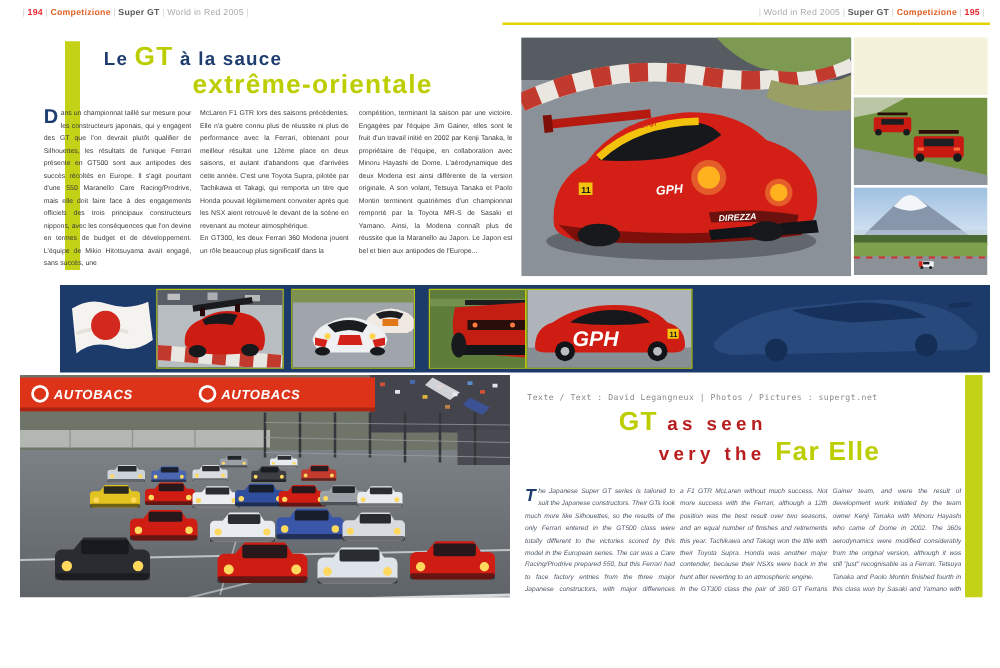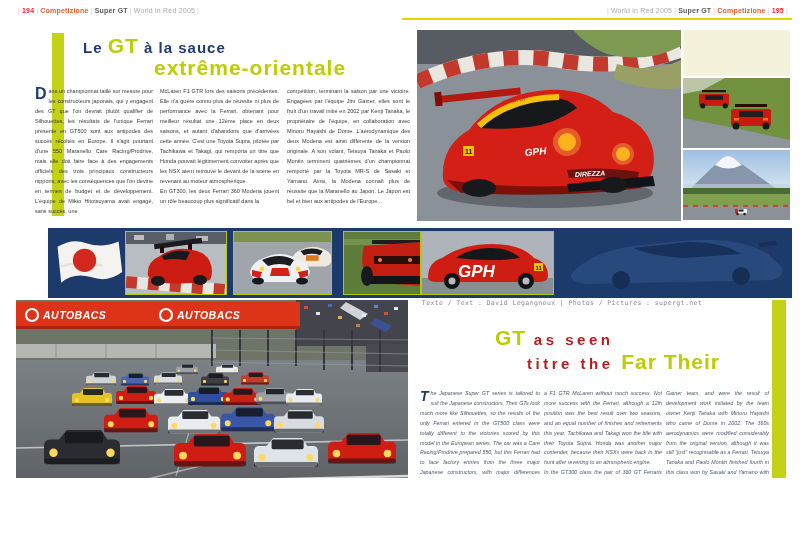--- a/index.html
+++ b/index.html
@@ -33,21 +33,21 @@
   .en-col{position:absolute;top:389px;height:128px;font-size:5.3px;line-height:9.9px;color:#4d5868;
           font-style:italic;text-align:justify;white-space:pre-line;overflow:hidden;}
   .dropcap-fr{float:left;font-size:16px;line-height:13px;font-weight:bold;color:#1e3c6e;margin:1px 2px 0 0;}
   .dropcap-en{float:left;font-size:14px;line-height:12px;font-weight:bold;font-style:italic;color:#1e3c6e;margin:1px 2px 0 0;}
 
   
   .photo{position:absolute;display:block;}
   .band{position:absolute;left:48px;top:228px;width:744px;height:70px;background:#1c3a6a;}
   .band .photo{border:1px solid #b9c40e;}
   .band .noborder{border:none;}
-  .credit{position:absolute;left:397px;top:299px;width:330px;text-align:center;
+  .credit{position:absolute;left:397px;top:314px;width:330px;text-align:center;
           font-family:"DejaVu Sans Mono",monospace;font-size:6.5px;color:#8a8a8a;letter-spacing:.4px;}
 
   .watermark{position:absolute;right:8px;top:502px;font-size:15px;font-weight:bold;color:#a21caf;
              letter-spacing:.5px;z-index:5;
              text-shadow:1px 1px 0 #f2f2f2,-1px -1px 0 #6f6f6f,1px -1px 0 #e5e5e5,-1px 1px 0 #bdbdbd;}
 </style>
 </head>
 <body>
 
 <div id="spread">
@@ -243,21 +243,21 @@
       </g>
     </svg>
   </div>
 
   <div class="credit">Texte / Text : David Legangneux | Photos / Pictures : supergt.net</div>
 
   <div class="title" style="left:495px;top:326px;">
     <span class="t-lime">GT</span><span class="t-navy-sp"> as seen</span>
   </div>
   <div class="title" style="left:527px;top:350px;">
-    <span class="t-navy-sp">titre the </span><span class="t-lime">Far Their</span>
+    <span class="t-navy-sp">very the </span><span class="t-lime">Far Elle</span>
   </div>
 
   <div class="en-col" style="left:420px;width:120px;"><span class="dropcap-en">T</span><span>he Japanese Super GT series is tailored to suit the Japanese constructors. Their GTs look much more like Silhouettes, so the results of the only Ferrari entered in the GT500 class were totally different to the victories scored by this model in the European series. The car was a Care Racing/Prodrive prepared 550, but this Ferrari had to face factory entries from the three major Japanese constructors, with major differences related to budget, research and development. Mikio Hitotsuyama's team had previously entered</span></div>
   <div class="en-col" style="left:544px;width:118px;"><span>a F1 GTR McLaren without much success. Not more success with the Ferrari, although a 12th position was the best result over two seasons, and an equal number of finishes and retirements this year. Tachikawa and Takagi won the title with their Toyota Supra. Honda was another major contender, because their NSXs were back in the hunt after reverting to an atmospheric engine.
 In the GT300 class the pair of 360 GT Ferraris played a much more significant role and scored a victory this year. They were entered by the Jim</span></div>
   <div class="en-col" style="left:666px;width:103px;"><span>Gainer team, and were the result of development work initiated by the team owner Kenji Tanaka with Minoru Hayashi who came of Dome in 2002. The 360s aerodynamics were modified considerably from the original version, although it was still "just" recognisable as a Ferrari. Tetsuya Tanaka and Paolo Montin finished fourth in this class won by Sasaki and Yamano with their MR-S Toyota. So the 360 GT achieved better results than the 550 Maranello in Japan. A very different Far Eastern vision of the GT world...</span></div>
 
   <svg class="photo" style="left:16px;top:300px;" width="392" height="217" viewBox="0 0 392 217">
     <defs>
       <linearGradient id="trackGrad" x1="0" y1="0" x2="0" y2="1">

